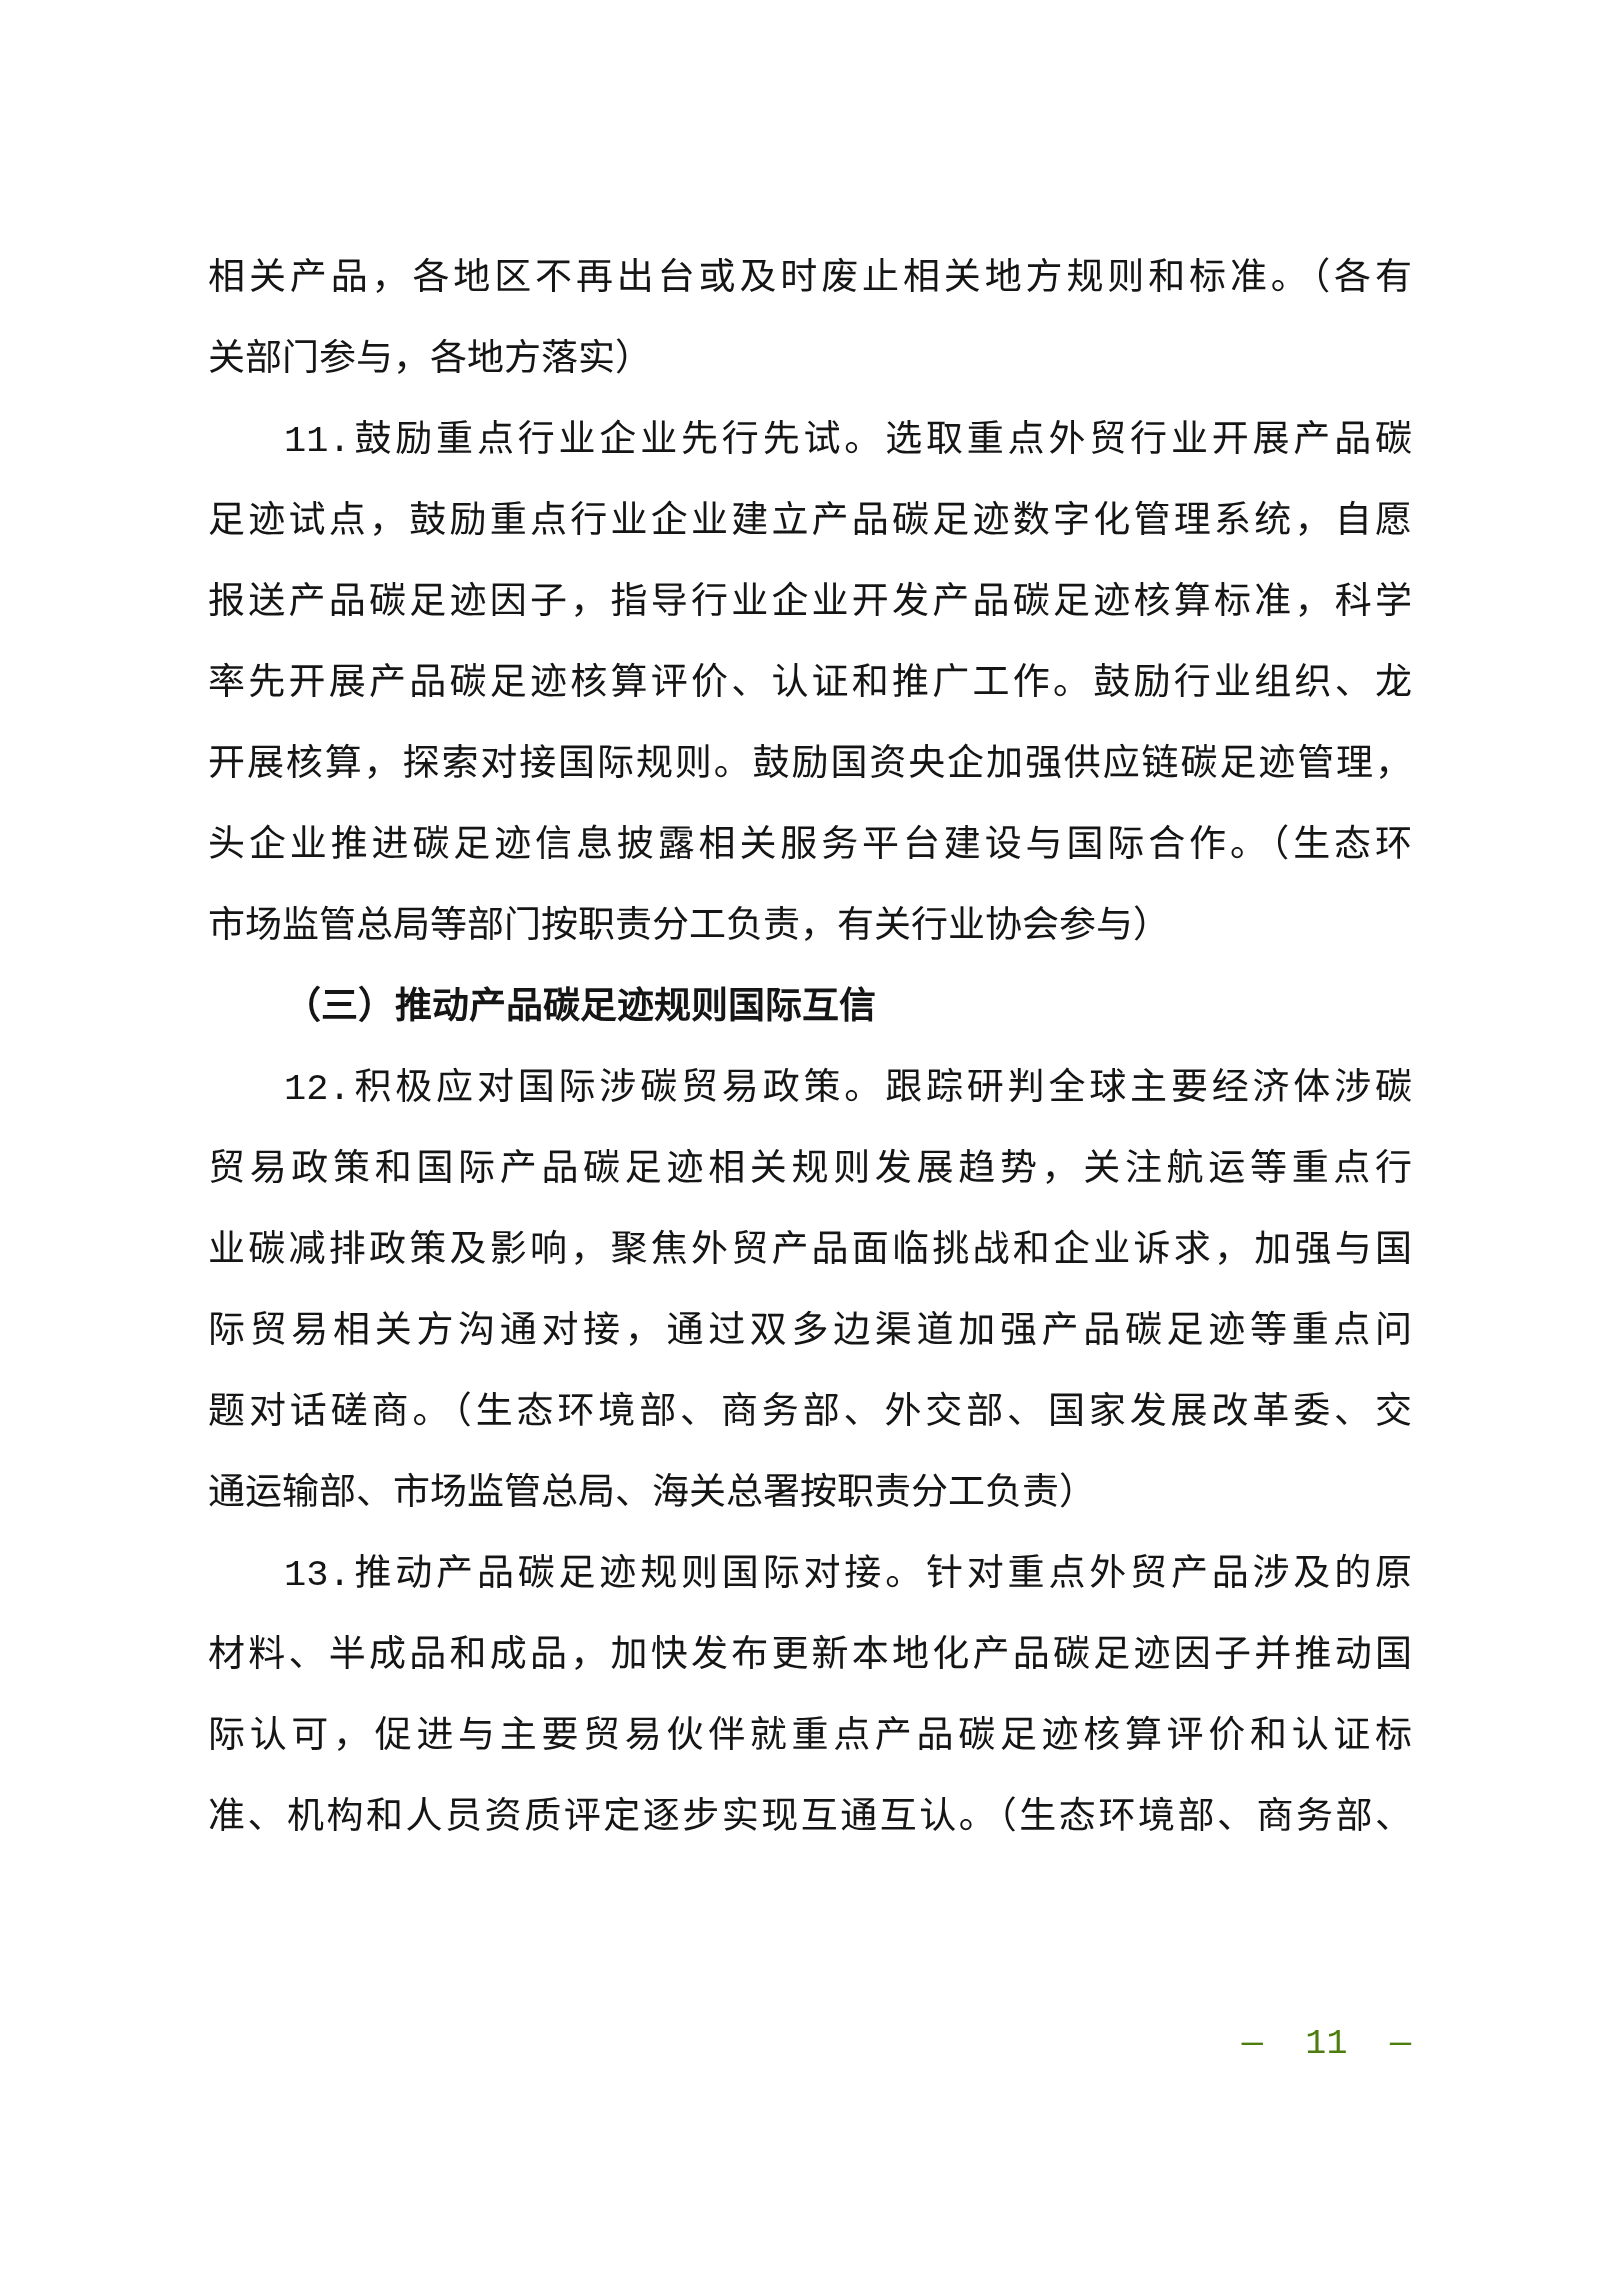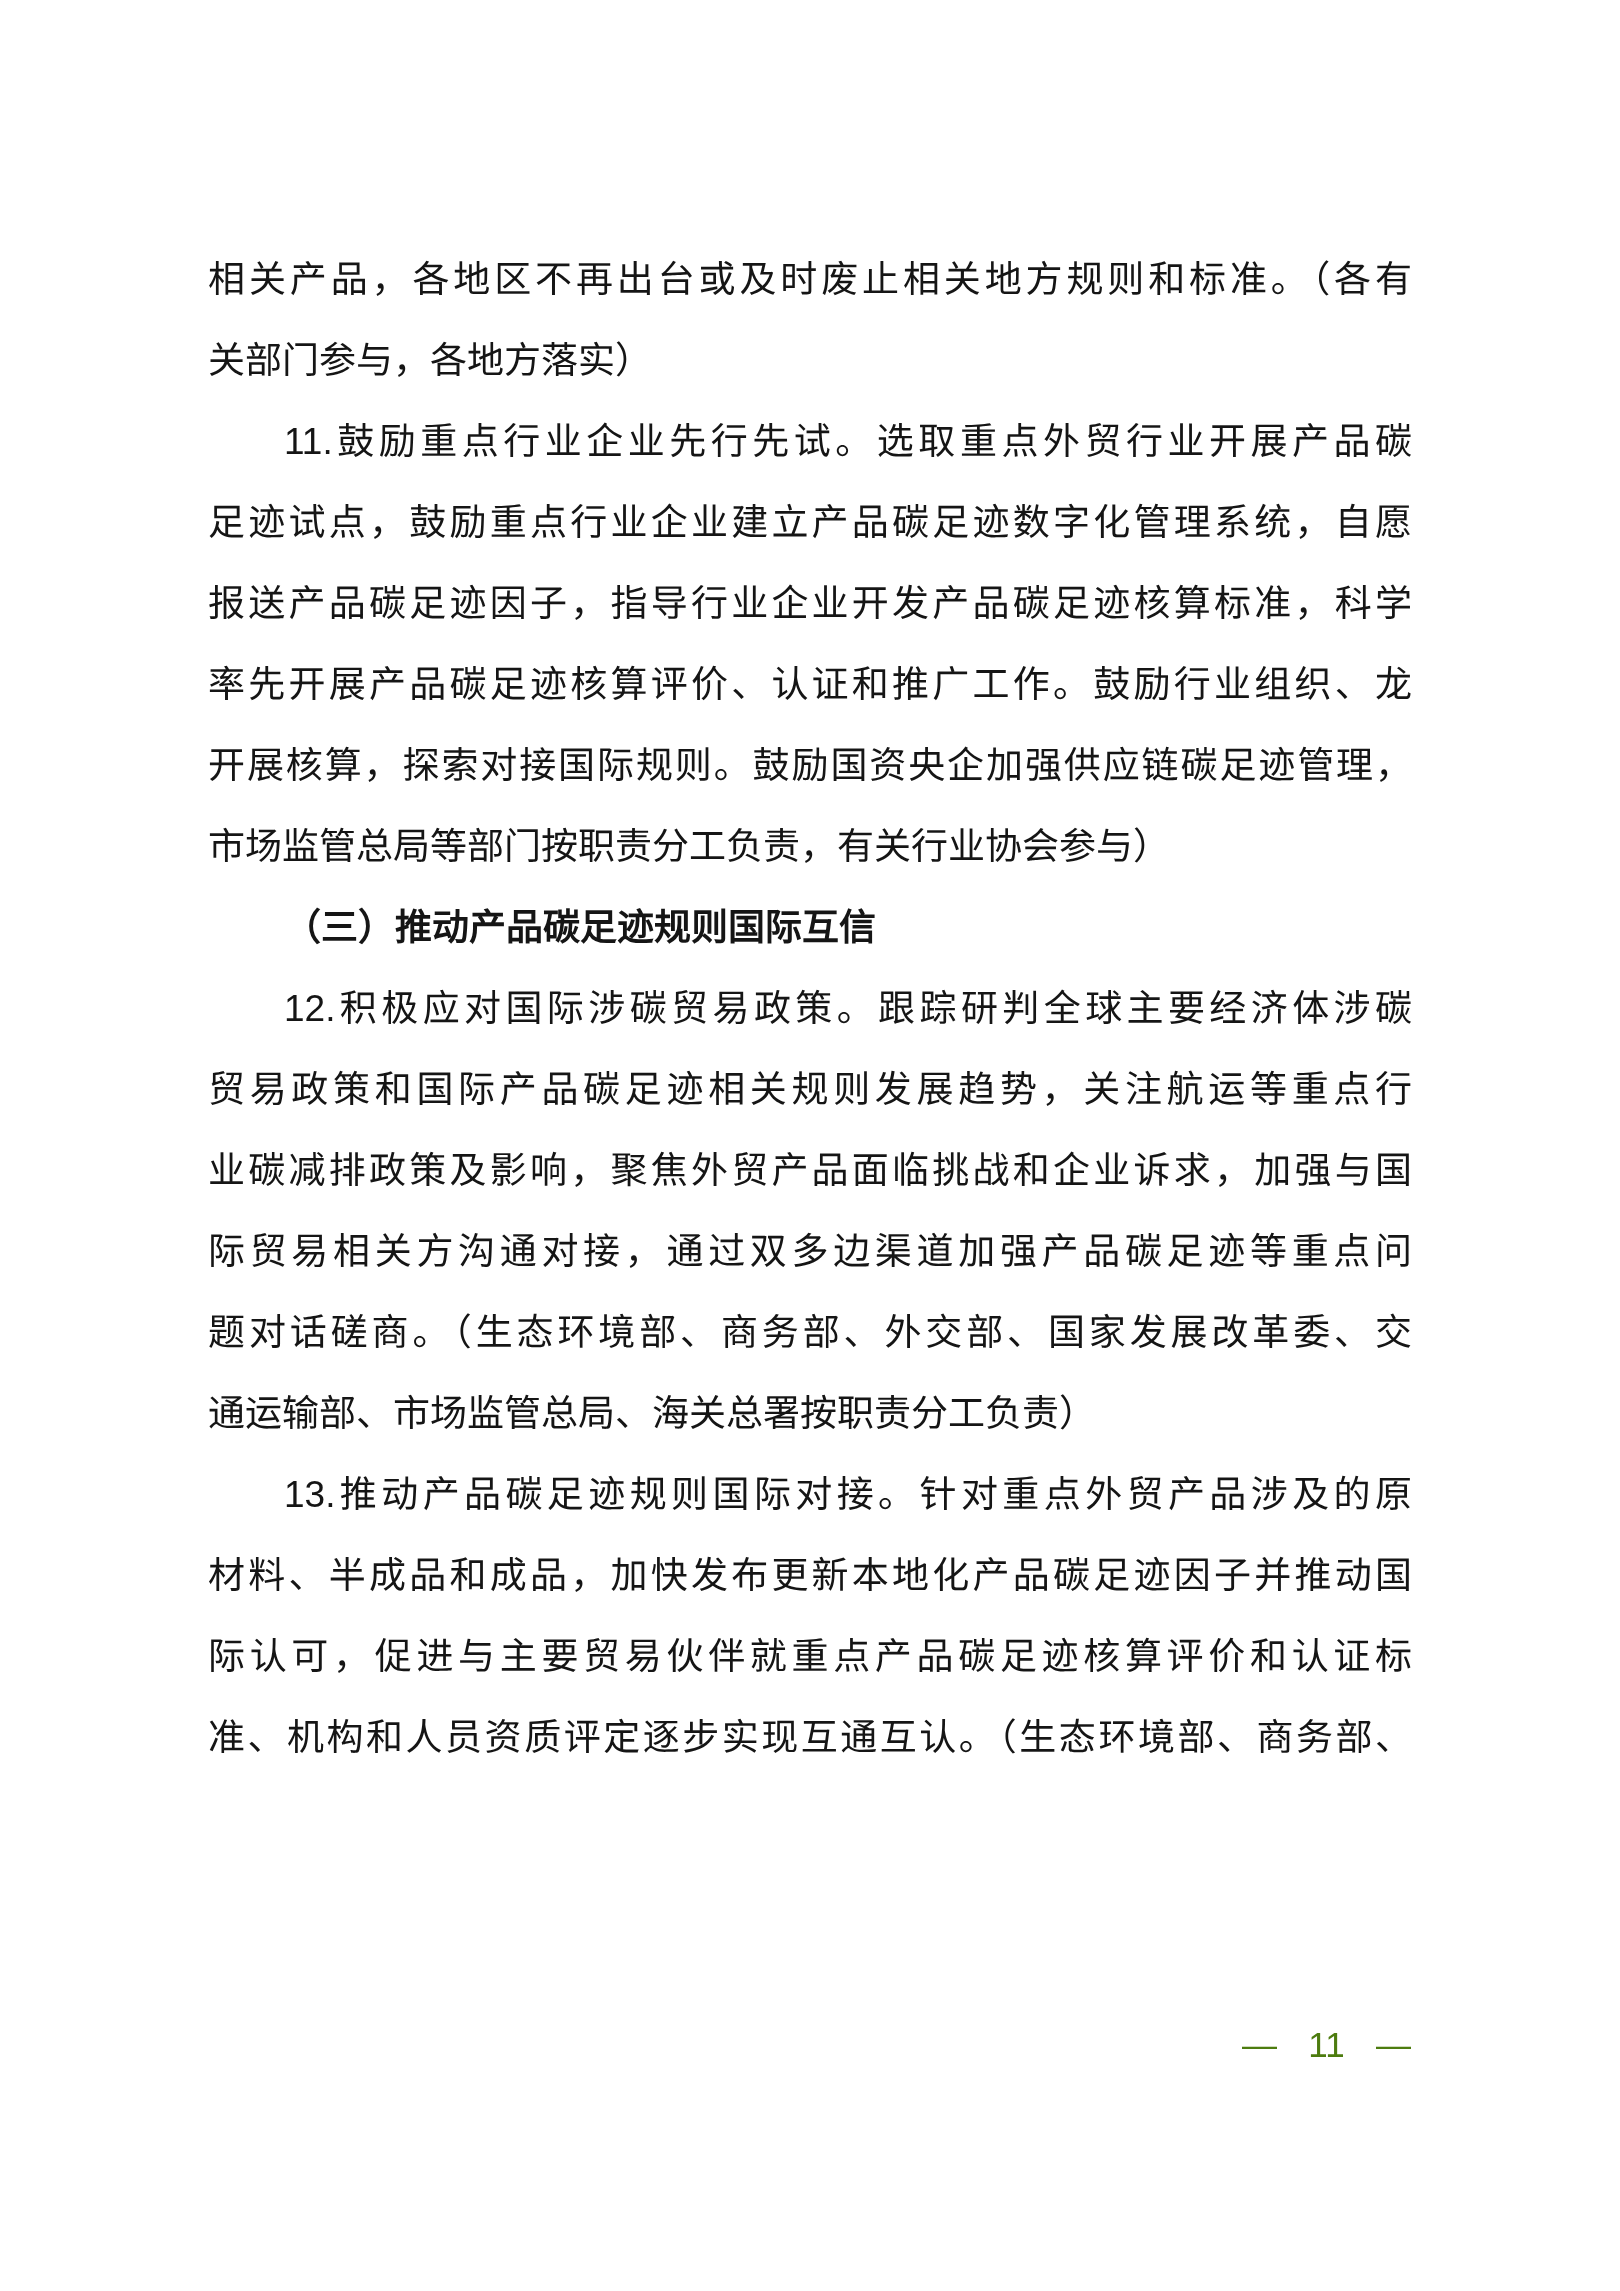--- a/index.html
+++ b/index.html
@@ -6,21 +6,21 @@
     margin: 0;
     padding: 0;
     background: #ffffff;
   }
   .page {
     position: relative;
     width: 1620px;
     height: 2116px;
     background: #ffffff;
     overflow: hidden;
-    font-family: Liberation Sans, sans-serif;
+    font-family: Liberation Mono, monospace;
     color: #151515;
   }
   .text-block {
     position: absolute;
     left: 208px;
     top: 239px;
     width: 1204px;
   }
   .line {
     font-size: 37px;
@@ -60,20 +60,21 @@
 
 <div class="page">
   <div class="text-block">
     <div class="line">相关产品，各地区不再出台或及时废止相关地方规则和标准。（各有</div>
     <div class="line end">关部门参与，各地方落实）</div>
     <div class="line start">11.鼓励重点行业企业先行先试。选取重点外贸行业开展产品碳</div>
     <div class="line">足迹试点，鼓励重点行业企业建立产品碳足迹数字化管理系统，自愿</div>
     <div class="line">报送产品碳足迹因子，指导行业企业开发产品碳足迹核算标准，科学</div>
     <div class="line">率先开展产品碳足迹核算评价、认证和推广工作。鼓励行业组织、龙</div>
     <div class="line">开展核算，探索对接国际规则。鼓励国资央企加强供应链碳足迹管理，</div>
+    <div class="line">头企业推进碳足迹信息披露相关服务平台建设与国际合作。（生态环</div>
     <div class="line end">市场监管总局等部门按职责分工负责，有关行业协会参与）</div>
     <div class="line heading">（三）推动产品碳足迹规则国际互信</div>
     <div class="line start">12.积极应对国际涉碳贸易政策。跟踪研判全球主要经济体涉碳</div>
     <div class="line">贸易政策和国际产品碳足迹相关规则发展趋势，关注航运等重点行</div>
     <div class="line">业碳减排政策及影响，聚焦外贸产品面临挑战和企业诉求，加强与国</div>
     <div class="line">际贸易相关方沟通对接，通过双多边渠道加强产品碳足迹等重点问</div>
     <div class="line">题对话磋商。（生态环境部、商务部、外交部、国家发展改革委、交</div>
     <div class="line end">通运输部、市场监管总局、海关总署按职责分工负责）</div>
     <div class="line start">13.推动产品碳足迹规则国际对接。针对重点外贸产品涉及的原</div>
     <div class="line">材料、半成品和成品，加快发布更新本地化产品碳足迹因子并推动国</div>

